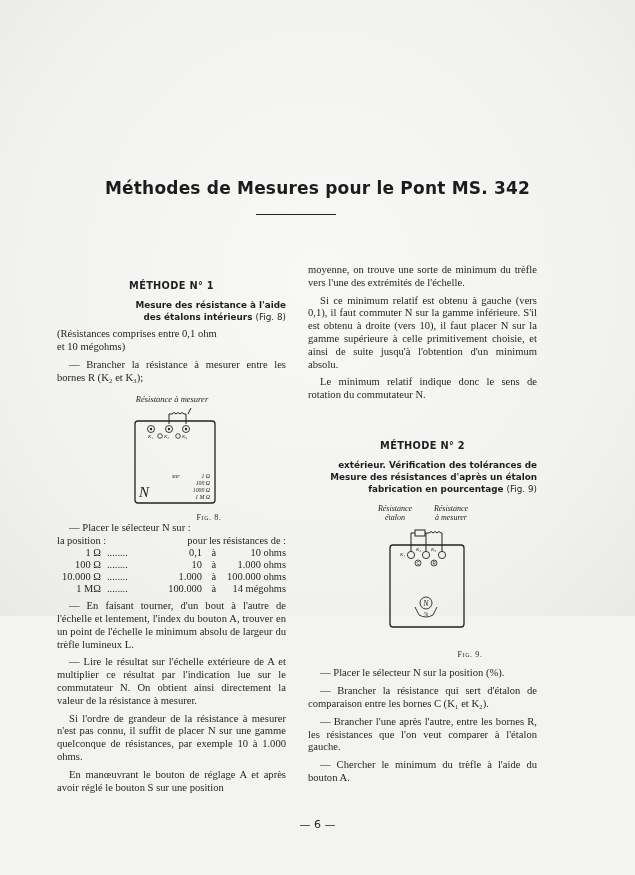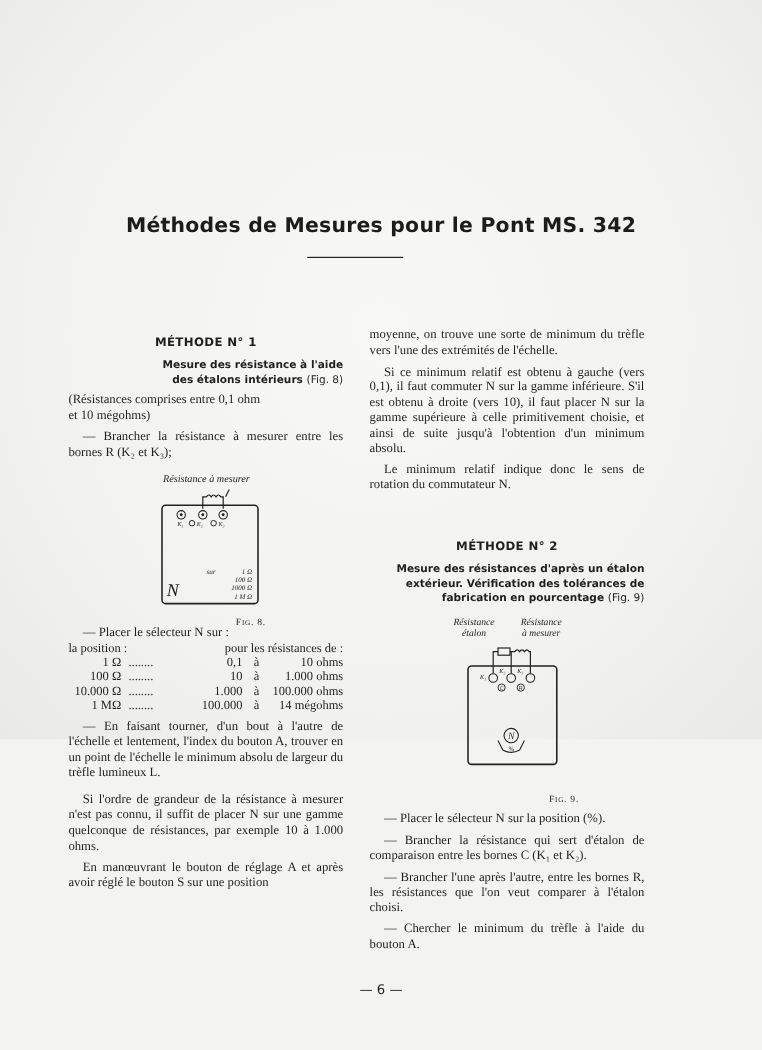--- a/index.html
+++ b/index.html
@@ -20,21 +20,21 @@
     font-family: "DejaVu Sans", sans-serif;
     font-weight: bold; font-size: 17px; letter-spacing: 0.2px;
     color: #1c1c1c;
   }
   .title-rule {
     position: absolute; left: 256px; top: 214px; width: 80px; height: 0;
     border-top: 1.3px solid #222;
   }
   .col { position: absolute; width: 229px; font-size: 10.6px; line-height: 12.8px; }
   .col.left { left: 57px; top: 280px; }
-  .col.right { left: 308px; top: 274px; }
+  .col.right { left: 308px; top: 264px; }
   .heading {
     text-align: center; font-family: "DejaVu Sans", sans-serif; font-weight: bold;
     font-size: 9.8px; letter-spacing: 0.3px; margin: 0 0 6px 0;
   }
   .subhead {
     text-align: right; font-family: "DejaVu Sans", sans-serif; font-weight: bold;
     font-size: 8.8px; line-height: 12.2px; margin: 0;
   }
   .subhead .fig { font-weight: normal; }
   .center { text-align: left; }
@@ -145,38 +145,39 @@
         <td style="padding-left:6px">........</td>
         <td class="r">100.000</td>
         <td class="r">à</td>
         <td class="r">14 mégohms</td>
       </tr>
     </tbody>
       </table>
     <div class="gap"></div>
     <p class="indent">— En faisant tourner, d'un bout à l'autre de l'échelle et lentement, l'index du bouton A, trouver en un point de l'échelle le minimum absolu de largeur du trèfle lumineux L.</p>
     <div class="gap"></div>
+    <p class="indent">— Lire le résultat sur l'échelle extérieure de A et multiplier ce résultat par l'indication lue sur le commutateur N. On obtient ainsi directement la valeur de la résistance à mesurer.</p>
     <div class="gap"></div>
     <p class="indent">Si l'ordre de grandeur de la résistance à mesurer n'est pas connu, il suffit de placer N sur une gamme quelconque de résistances, par exemple 10 à 1.000 ohms.</p>
     <div class="gap"></div>
     <p class="indent">En manœuvrant le bouton de réglage A et après avoir réglé le bouton S sur une position</p>
   </div>
 
   <div class="col right">
     <p>moyenne, on trouve une sorte de minimum du trèfle vers l'une des extrémités de l'échelle.</p>
     <div class="gap"></div>
     <p class="indent">Si ce minimum relatif est obtenu à gauche (vers 0,1), il faut commuter N sur la gamme inférieure. S'il est obtenu à droite (vers 10), il faut placer N sur la gamme supérieure à celle primitivement choisie, et ainsi de suite jusqu'à l'obtention d'un minimum absolu.</p>
     <div class="gap"></div>
     <p class="indent">Le minimum relatif indique donc le sens de rotation du commutateur N.</p>
 
     <div style="height:38px"></div>
     <div class="heading">MÉTHODE N° 2</div>
     <div class="subhead">
+      <div>extérieur. Vérification des tolérances de</div>
       <div>Mesure des résistances d'après un étalon</div>
-      <div>extérieur. Vérification des tolérances de</div>
       <div><span>fabrication en pourcentage</span> <span class="fig">(Fig. 9)</span></div>
     </div>
 
     <div style="height:8px"></div>
     <div class="figure fig9">
       <svg width="120" height="142" viewBox="0 0 120 142">
         <text x="32" y="8" text-anchor="middle" font-family="Liberation Serif, serif" font-style="italic" font-size="8" fill="#222">Résistance</text>
         <text x="32" y="17" text-anchor="middle" font-family="Liberation Serif, serif" font-style="italic" font-size="8" fill="#222">étalon</text>
         <text x="88" y="8" text-anchor="middle" font-family="Liberation Serif, serif" font-style="italic" font-size="8" fill="#222">Résistance</text>
         <text x="88" y="17" text-anchor="middle" font-family="Liberation Serif, serif" font-style="italic" font-size="8" fill="#222">à mesurer</text>
@@ -204,19 +205,19 @@
         <text x="63" y="113" text-anchor="middle" font-size="5.5" fill="#222" font-family="Liberation Serif, serif">%</text>
       </svg>
       <div class="fig-caption" style="margin-top:0px">Fig. 9.</div>
     </div>
 
     <div style="height:14px"></div>
     <p class="indent">— Placer le sélecteur N sur la position (%).</p>
     <div class="gap"></div>
     <p class="indent">— Brancher la résistance qui sert d'étalon de comparaison entre les bornes C (K₁ et K₂).</p>
     <div class="gap"></div>
-    <p class="indent">— Brancher l'une après l'autre, entre les bornes R, les résistances que l'on veut comparer à l'étalon choisi.</p>
+    <p class="indent">— Brancher l'une après l'autre, entre les bornes R, les résistances que l'on veut comparer à l'étalon gauche.</p>
     <div class="gap"></div>
     <p class="indent">— Chercher le minimum du trèfle à l'aide du bouton A.</p>
   </div>
 
   <div class="pagenum">— 6 —</div>
 </div>
 
 </body></html>

